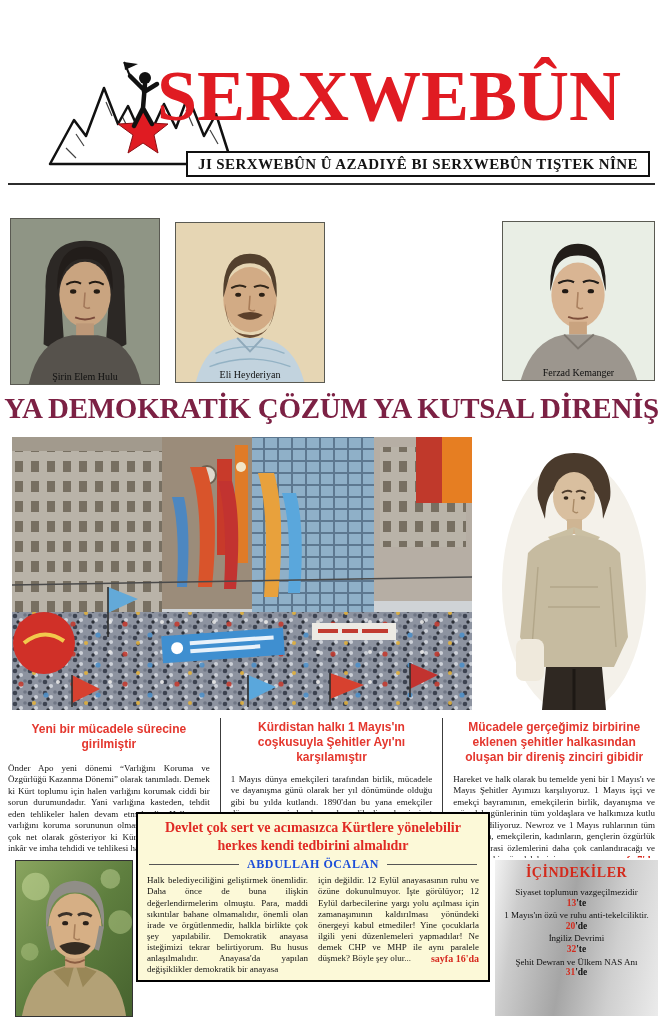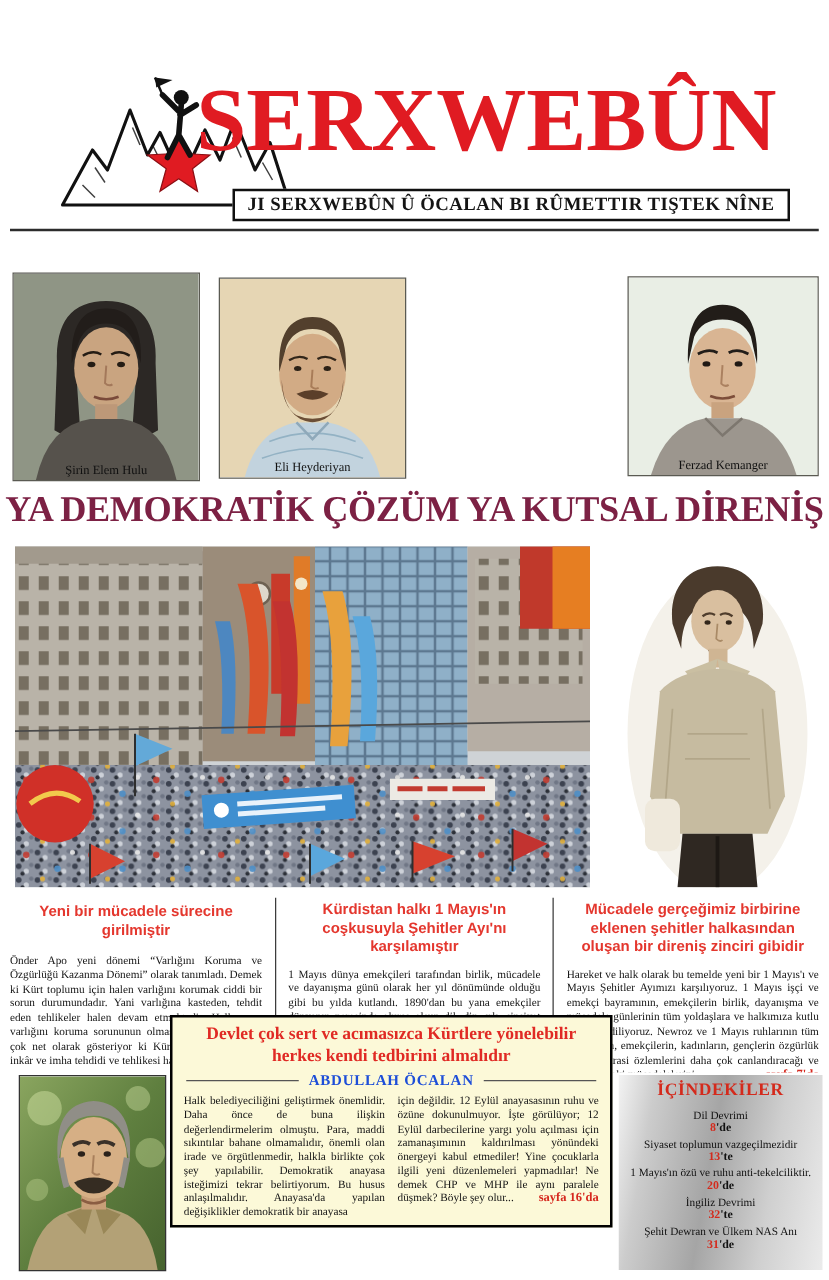--- a/index.html
+++ b/index.html
@@ -83,21 +83,21 @@
       <polygon points="97,56 104,73 122,74 108,85 112,103 97,93 82,103 87,85 72,74 90,73" fill="#e01b22" stroke="#8c0f14" stroke-width="1"></polygon>
       <g>
         <circle cx="99" cy="28" r="6" fill="#111"></circle>
         <path d="M99 34 L97 58 M98 40 L84 26 M98 42 L111 34 M97 58 L88 76 M97 58 L106 74" stroke="#111" stroke-width="4.5" stroke-linecap="round" fill="none"></path>
         <path d="M84 26 L78 12" stroke="#111" stroke-width="2"></path>
         <polygon points="78,12 92,14 79,20" fill="#111"></polygon>
       </g>
     </svg>
   </div>
   <div class="masthead-title">SERXWEBÛN</div>
-  <div class="tagline-box">JI SERXWEBÛN Û ÖCALAN BI RÛMETTIR TIŞTEK NÎNE</div>
+  <div class="tagline-box">JI SERXWEBÛN Û AZADIYÊ BI SERXWEBÛN TIŞTEK NÎNE</div>
   <div class="dateline">
     <div class="top-rule"></div>
   </div>
 
   <div class="mcard" id="mc1">
     <svg viewBox="0 0 150 166" preserveAspectRatio="none">
       <rect width="150" height="166" fill="#8f9585"></rect>
       <path d="M35 72 Q33 22 75 22 Q117 22 115 72 L117 126 Q104 134 96 128 L100 70 L50 70 L54 128 Q46 134 33 126 Z" fill="#2c2825"></path>
       <ellipse cx="75" cy="76" rx="26" ry="33" fill="#c9a480"></ellipse>
       <path d="M47 72 Q45 28 75 28 Q105 28 103 72 L97 54 Q91 40 75 40 Q59 40 53 54 Z" fill="#221d1a"></path>
@@ -296,24 +296,20 @@
     </div>
     <div class="obody">
       <div class="ocol">Halk belediyeciliğini geliştirmek önemlidir. Daha önce de buna ilişkin değerlendirmelerim olmuştu. Para, maddi sıkıntılar bahane olmamalıdır, önemli olan irade ve örgütlenmedir, halkla birlikte çok şey yapılabilir. Demokratik anayasa isteğimizi tekrar belirtiyorum. Bu husus anlaşılmalıdır. Anayasa'da yapılan değişiklikler demokratik bir anayasa</div>
       <div class="ocol"><span>için değildir. 12 Eylül anayasasının ruhu ve özüne dokunulmuyor. İşte görülüyor; 12 Eylül darbecilerine yargı yolu açılması için zamanaşımının kaldırılması yönündeki önergeyi kabul etmediler! Yine çocuklarla ilgili yeni düzenlemeleri yapmadılar! Ne demek CHP ve MHP ile aynı paralele düşmek? Böyle şey olur...</span><span class="pref">sayfa 16'da</span></div>
     </div>
   </div>
 
   <div class="contents">
     <div class="contents-title">İÇİNDEKİLER</div>
     <div class="citem">
-      <div class="citem-title">Dil Devrimi</div>
-      <div class="citem-page"><span class="pg">8</span><span>'de</span></div>
-    </div>
-    <div class="citem">
       <div class="citem-title">Siyaset toplumun vazgeçilmezidir</div>
       <div class="citem-page"><span class="pg">13</span><span>'te</span></div>
     </div>
     <div class="citem">
       <div class="citem-title">1 Mayıs'ın özü ve ruhu anti-tekelciliktir.</div>
       <div class="citem-page"><span class="pg">20</span><span>'de</span></div>
     </div>
     <div class="citem">
       <div class="citem-title">İngiliz Devrimi</div>
       <div class="citem-page"><span class="pg">32</span><span>'te</span></div>

